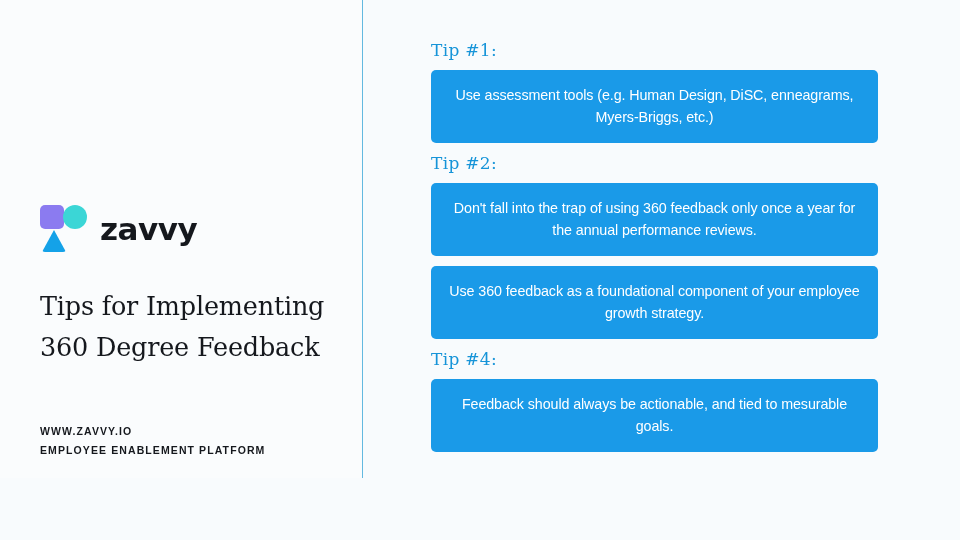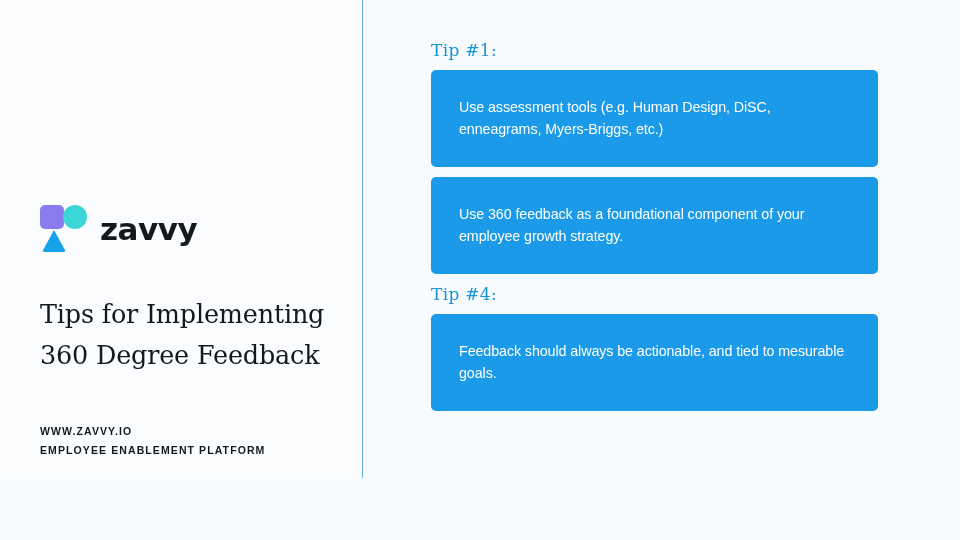--- a/index.html
+++ b/index.html
@@ -83,21 +83,20 @@
     position: absolute;
     left: 40px;
     top: 286px;
     width: 300px;
     font-family: "DejaVu Serif", serif;
     font-size: 25.5px;
     line-height: 41px;
     color: #15181d;
     font-weight: 400;
     letter-spacing: -0.2px;
-    margin-top: 8px;
   }
   .meta {
     position: absolute;
     left: 40px;
     top: 398px;
     font-family: "Liberation Sans", sans-serif;
     font-size: 10.5px;
     font-weight: bold;
     letter-spacing: 1.1px;
     color: #15181d;
@@ -122,21 +121,21 @@
   .tip-box {
     background: #1a9ae8;
     border-radius: 5px;
     color: #ffffff;
     padding: 14px 16px 15px 16px;
     font-size: 14.3px;
     line-height: 22px;
     width: 447px;
     letter-spacing: -0.1px;
   }
-  .tip-box p { margin: 12px; }
+  .tip-box p { margin: 0; text-align: center; }
 </style>
 </head>
 <body>
 
 <div class="slide">
 
   <div class="left-panel">
 
     <div class="brand-block">
       <span class="logo-mark">
@@ -158,20 +157,26 @@
 
   <div class="right-panel">
 
     <div class="tip-group">
       <div class="tip-label">Tip #1:</div>
       <div class="tip-box">
         <p>Use assessment tools (e.g. Human Design, DiSC, enneagrams, Myers-Briggs, etc.)</p>
       </div>
     </div>
 
+    <div class="tip-group">
+      <div class="tip-label">Tip #2:</div>
+      <div class="tip-box">
+        <p>Don't fall into the trap of using 360 feedback only once a year for the annual performance reviews.</p>
+      </div>
+    </div>
 
     <div class="tip-group">
       <div class="tip-box">
         <p>Use 360 feedback as a foundational component of your employee growth strategy.</p>
       </div>
     </div>
 
     <div class="tip-group">
       <div class="tip-label">Tip #4:</div>
       <div class="tip-box">

